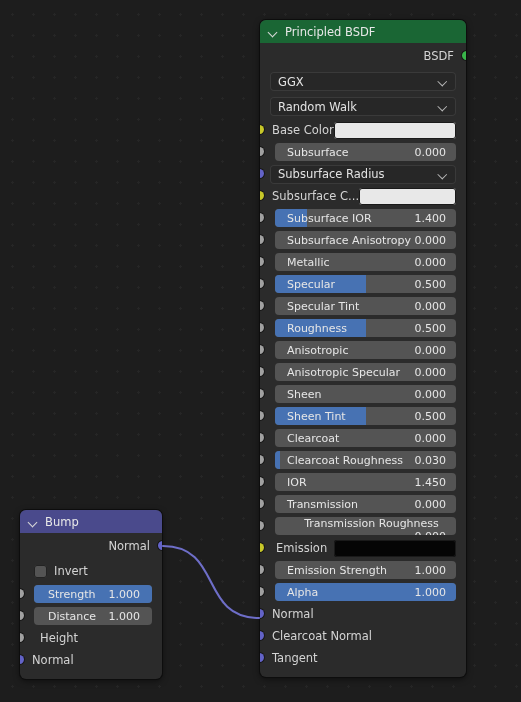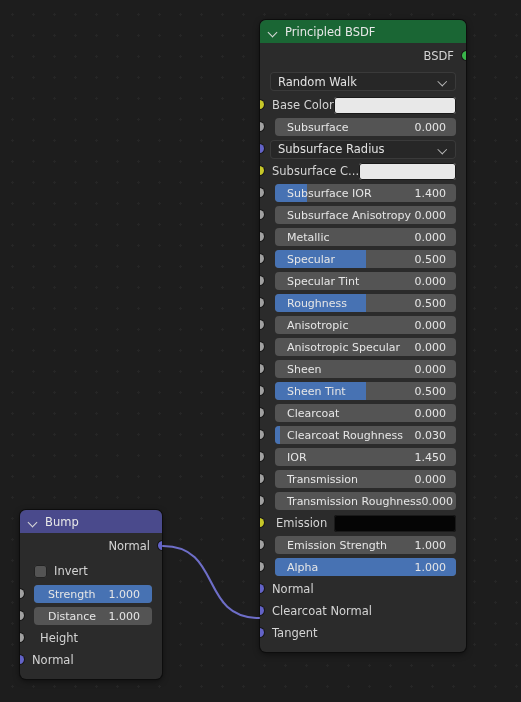--- a/index.html
+++ b/index.html
@@ -128,20 +128,26 @@
     <span class="collapse-icon"></span>
     <span>Principled BSDF</span>
   </div>
   <div class="node-body">
 
     <div class="row" style="height:26px;">
       <span class="outlabel">BSDF</span>
       <span class="sock green" style="right:-5px;top:8px;"></span>
     </div>
 
+    <div class="row" style="height:25px;">
+      <div class="dropdown" style="margin:0 10px;width:219px;">
+        <span>GGX</span>
+        <span class="chev"></span>
+      </div>
+    </div>
 
     <div class="row" style="height:25px;">
       <div class="dropdown" style="margin:0 10px;width:219px;">
         <span>Random Walk</span>
         <span class="chev"></span>
       </div>
     </div>
 
     <div class="row">
       <span class="sock yellow" style="left:-5px;top:6px;"></span>
@@ -293,21 +299,21 @@
       <span class="sock gray" style="left:-5px;top:6px;"></span>
       <div class="widget" style="margin:0 10px 0 15px;width:214px;">
         <span class="fill" style="width:0%;"></span>
         <span class="wlabel">Transmission</span>
         <span class="wval">0.000</span>
       </div>
     </div>
 
     <div class="row">
       <span class="sock gray" style="left:-5px;top:6px;"></span>
-      <div class="widget" style="margin:0 10px 0 15px;width:214px;">
+      <div class="widget" style="margin:0 10px 0 15px;width:214px;flex-direction:column;">
         <span class="fill" style="width:0%;"></span>
         <span class="wlabel">Transmission Roughness</span>
         <span class="wval">0.000</span>
       </div>
     </div>
 
     <div class="row">
       <span class="sock yellow" style="left:-5px;top:6px;"></span>
       <span class="plainlabel" style="margin-left:16px;">Emission</span>
       <div class="swatch" style="background:#050505;margin-left:auto;margin-right:10px;width:122px;"></div>

